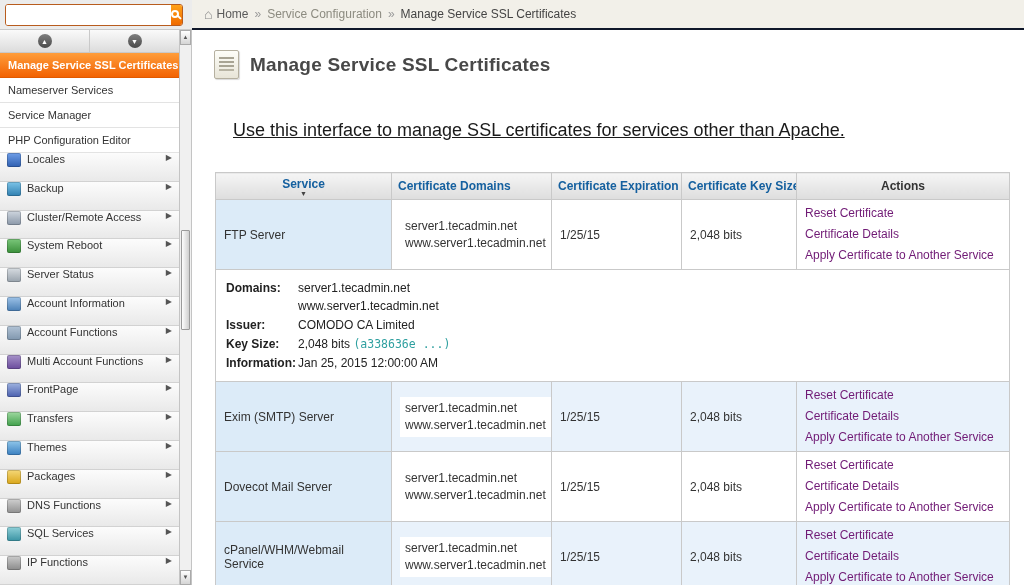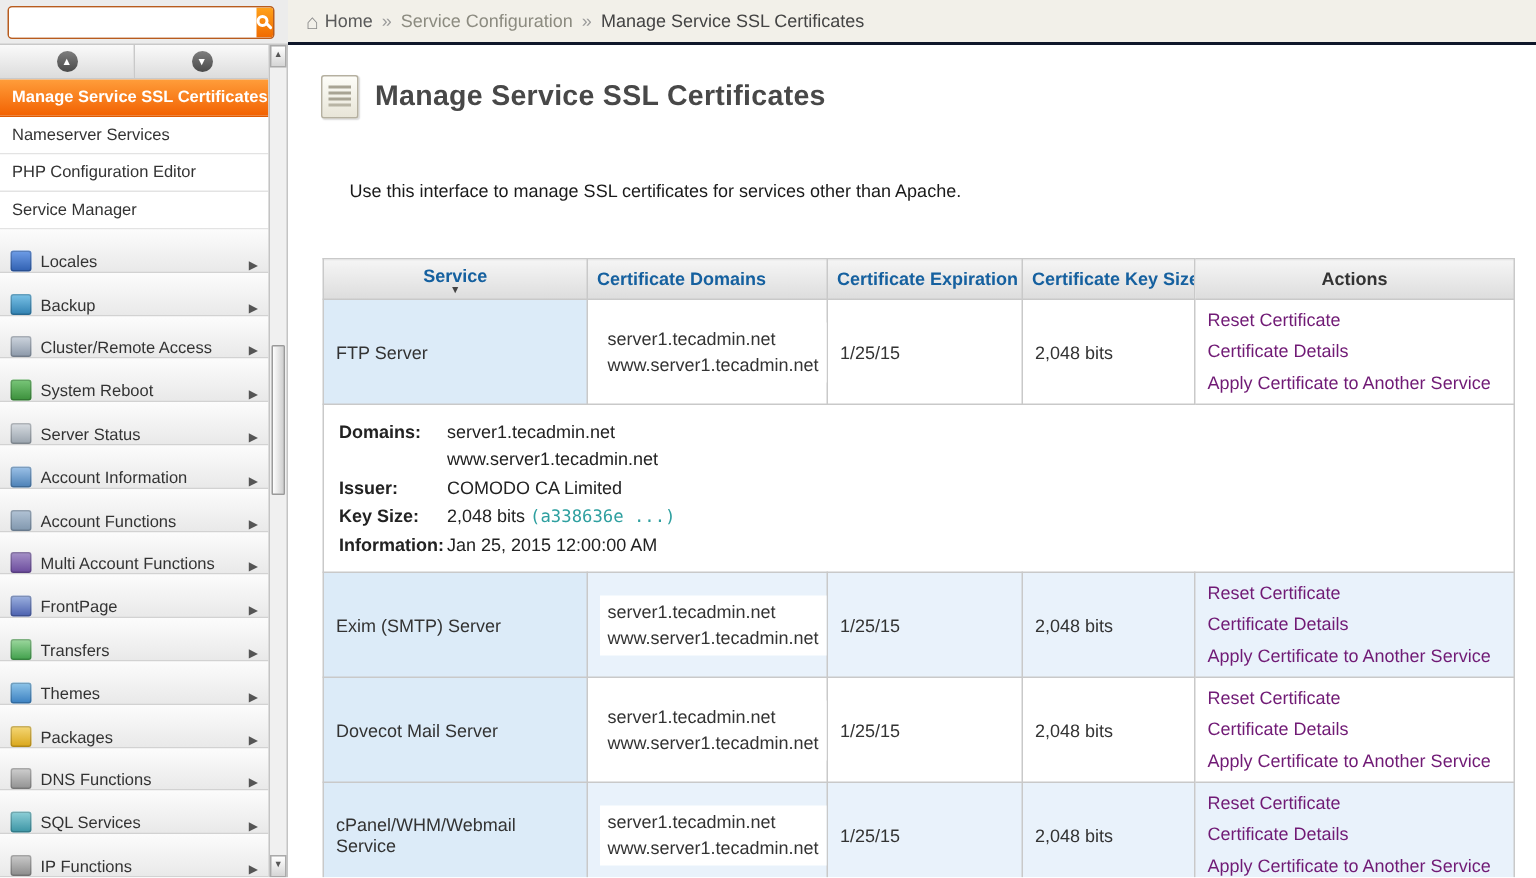--- a/index.html
+++ b/index.html
@@ -25,21 +25,21 @@
   
   #sidebar { position:absolute; left:0; top:30px; width:179px; bottom:0; background:#fff; }
   #scroll-buttons { height:23px; display:flex; border-bottom:1px solid #c9c9c9; }
   .scroll-btn { flex:1; display:flex; align-items:center; justify-content:center; background:linear-gradient(#fafafa,#dcdcdc); border-right:1px solid #c9c9c9; cursor:pointer; }
   .scroll-btn:last-child { border-right:none; }
   .scroll-circle { width:14px; height:14px; border-radius:50%; background:linear-gradient(#7e7e7e,#4a4a4a); color:#fff; font-size:7px; line-height:15px; text-align:center; }
 
   .nav-link { height:25px; line-height:24px; padding-left:8px; font-size:11px; color:#333; border-bottom:1px solid #e3e3e3; cursor:pointer; white-space:nowrap; overflow:hidden; background:#fff; }
   .nav-link.active { background:linear-gradient(#ff9d3a,#f26202); color:#fff; border-bottom-color:#e05a00; font-weight:bold; }
 
-  .nav-group { height:28.8px; display:flex; align-items:flex-end; padding:0 7px; gap:6px; background:linear-gradient(#fcfcfc,#e9e9e9); border-bottom:1px solid #d2d2d2; font-size:11px; color:#333; cursor:pointer; }
+  .nav-group { height:28.8px; display:flex; align-items:flex-start; padding:0 7px; gap:6px; background:linear-gradient(#fcfcfc,#e9e9e9); border-bottom:1px solid #d2d2d2; font-size:11px; color:#333; cursor:pointer; }
   .sic { width:14px; height:14px; border-radius:2px; flex:0 0 14px; box-shadow:inset 0 0 0 1px rgba(0,0,0,0.18); }
   .group-label { flex:1; white-space:nowrap; overflow:hidden; }
   .group-arrow { font-size:8px; color:#555; flex:0 0 auto; }
 
   .ic-locales   { background:linear-gradient(#6f9ee8,#2f5fb0); }
   .ic-backup    { background:linear-gradient(#7cc4e8,#2f7fb0); }
   .ic-cluster   { background:linear-gradient(#cfd6df,#8a97a8); }
   .ic-reboot    { background:linear-gradient(#7ac77a,#3a8f3a); }
   .ic-status    { background:linear-gradient(#d8dde2,#98a2ac); }
   .ic-acctinfo  { background:linear-gradient(#9ec3e8,#4a7fb5); }
@@ -59,21 +59,21 @@
   .sb-btn.up { top:0; }
   .sb-btn.down { bottom:0; }
   .sb-thumb { position:absolute; left:1px; width:9px; top:200px; height:100px; background:linear-gradient(90deg,#fdfdfd,#cfcfcf); border:1px solid #9a9a9a; border-radius:1px; cursor:pointer; }
 
   
   #main { position:absolute; left:192px; top:30px; right:0; bottom:0; background:#fff; overflow:hidden; }
   .heading { position:absolute; top:20px; left:22px; display:flex; align-items:center; gap:11px; }
   .doc-icon { width:25px; height:29px; background:linear-gradient(#fdfdf8,#e8e5d8); border:1px solid #b5b0a0; border-radius:2px; position:relative; box-shadow:1px 1px 1px rgba(0,0,0,0.15); }
   .doc-icon::before { content:""; position:absolute; left:4px; top:6px; width:15px; height:2px; background:#a8a494; box-shadow:0 4px 0 #a8a494, 0 8px 0 #a8a494, 0 12px 0 #b8b4a4; }
   .heading h1 { font-size:19px; font-weight:bold; color:#484848; letter-spacing:0.2px; }
-  .description { position:absolute; top:90px; left:41px; font-size:12px; color:#1a1a1a; }
+  .description { position:absolute; top:90px; left:41px; font-size:18px; color:#1a1a1a;text-decoration:underline; }
 
   table.cert-table { position:absolute; top:142px; left:23px; width:794px; border-collapse:collapse; table-layout:fixed; font-size:12px; color:#333; }
   .cert-table th, .cert-table td { border:1px solid #c9c9c9; }
   .cert-table thead th { background:linear-gradient(#f5f5f5,#dddddd); height:27px; font-size:12px; font-weight:bold; color:#15609f; text-align:left; padding:2px 6px; white-space:nowrap; overflow:hidden; vertical-align:middle; cursor:pointer; }
   .cert-table thead th.center { text-align:center; }
   .cert-table thead th.actions-h { color:#333; cursor:default;text-align:center; }
   .sort-arrow { display:block; font-size:7px; color:#444; line-height:5px; text-align:center; }
 
   .cert-table td { padding:6px 8px; vertical-align:middle; }
   tr.row-white td { background:#fff; }
@@ -111,22 +111,22 @@
       <div class="scroll-btn">
         <span class="scroll-circle">▲</span>
       </div>
       <div class="scroll-btn">
         <span class="scroll-circle">▼</span>
       </div>
     </div>
 
     <div class="nav-link active">Manage Service SSL Certificates</div>
     <div class="nav-link">Nameserver Services</div>
+    <div class="nav-link">Service Manager</div>
     <div class="nav-link">PHP Configuration Editor</div>
-    <div class="nav-link">Service Manager</div>
 
     <div class="nav-group">
       <span class="sic ic-locales"></span>
       <span class="group-label">Locales</span>
       <span class="group-arrow">▶</span>
     </div>
     <div class="nav-group">
       <span class="sic ic-backup"></span>
       <span class="group-label">Backup</span>
       <span class="group-arrow">▶</span>

